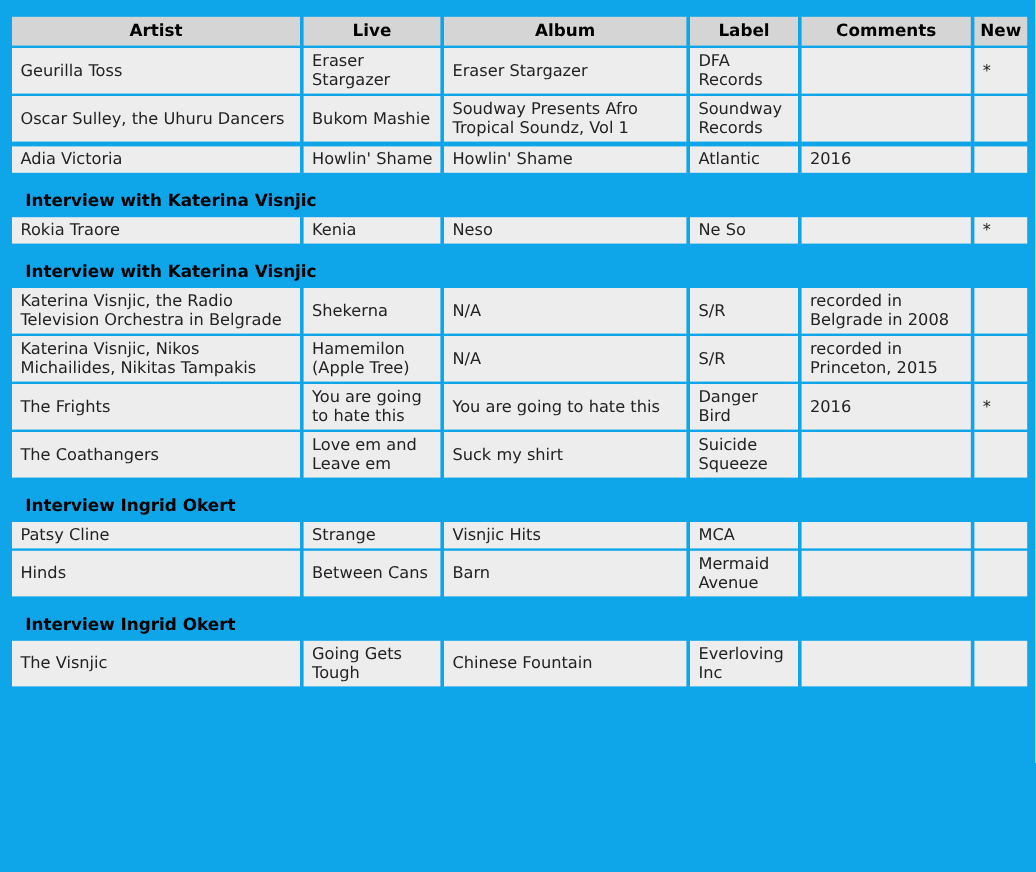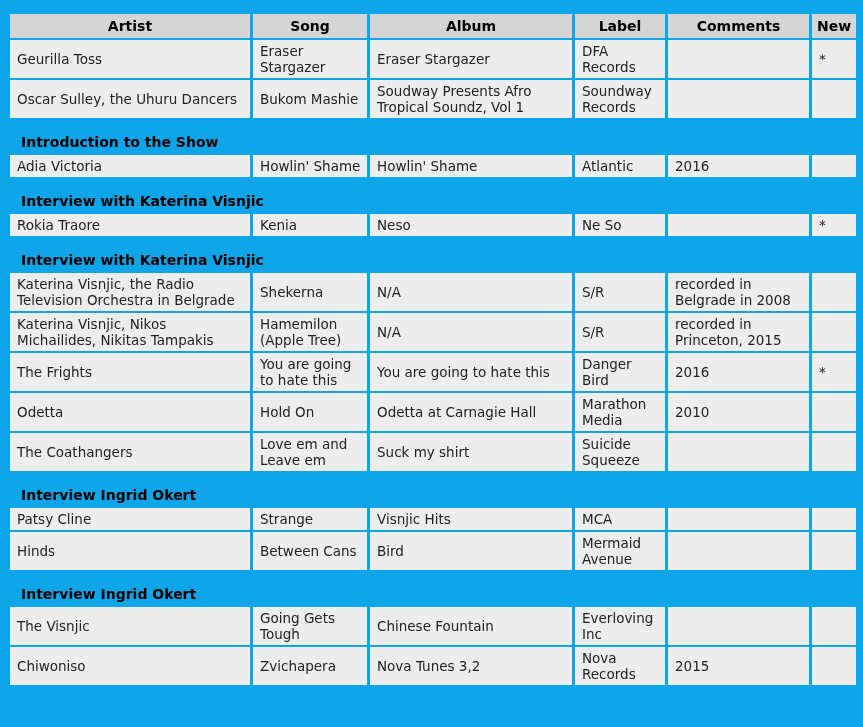--- a/index.html
+++ b/index.html
@@ -60,21 +60,21 @@
         <col style="width: 240px;">
         <col style="width: 114px;">
         <col style="width: 202px;">
         <col style="width: 90px;">
         <col style="width: 141px;">
         <col style="width: 44px;">
       </colgroup>
       <thead>
         <tr>
           <th>Artist</th>
-          <th>Song</th>
+          <th>Live</th>
           <th>Album</th>
           <th>Label</th>
           <th>Comments</th>
           <th>New</th>
         </tr>
       </thead>
       <tbody>
         <tr>
           <td>Geurilla Toss</td>
           <td>Eraser Stargazer</td>
@@ -86,21 +86,20 @@
         <tr>
           <td>Oscar Sulley, the Uhuru Dancers</td>
           <td>Bukom Mashie</td>
           <td>Soudway Presents Afro Tropical Soundz, Vol 1</td>
           <td>Soundway Records</td>
           <td></td>
           <td></td>
         </tr>
       </tbody>
     </table>
-    <p class="section-heading">Introduction to the Show</p>
     <table class="playlist">
       <colgroup>
         <col style="width: 240px;">
         <col style="width: 114px;">
         <col style="width: 202px;">
         <col style="width: 90px;">
         <col style="width: 141px;">
         <col style="width: 44px;">
       </colgroup>
       <tbody>
@@ -164,28 +163,20 @@
         </tr>
         <tr>
           <td>The Frights</td>
           <td>You are going to hate this</td>
           <td>You are going to hate this</td>
           <td>Danger Bird</td>
           <td>2016</td>
           <td>*</td>
         </tr>
         <tr>
-          <td>Odetta</td>
-          <td>Hold On</td>
-          <td>Odetta at Carnagie Hall</td>
-          <td>Marathon Media</td>
-          <td>2010</td>
-          <td></td>
-        </tr>
-        <tr>
           <td>The Coathangers</td>
           <td>Love em and Leave em</td>
           <td>Suck my shirt</td>
           <td>Suicide Squeeze</td>
           <td></td>
           <td></td>
         </tr>
       </tbody>
     </table>
     <p class="section-heading">Interview Ingrid Okert</p>
@@ -203,21 +194,21 @@
           <td>Patsy Cline</td>
           <td>Strange</td>
           <td>Visnjic Hits</td>
           <td>MCA</td>
           <td></td>
           <td></td>
         </tr>
         <tr>
           <td>Hinds</td>
           <td>Between Cans</td>
-          <td>Bird</td>
+          <td>Barn</td>
           <td>Mermaid Avenue</td>
           <td></td>
           <td></td>
         </tr>
       </tbody>
     </table>
     <p class="section-heading">Interview Ingrid Okert</p>
     <table class="playlist">
       <colgroup>
         <col style="width: 240px;">
@@ -229,23 +220,15 @@
       </colgroup>
       <tbody>
         <tr>
           <td>The Visnjic</td>
           <td>Going Gets Tough</td>
           <td>Chinese Fountain</td>
           <td>Everloving Inc</td>
           <td></td>
           <td></td>
         </tr>
-        <tr>
-          <td>Chiwoniso</td>
-          <td>Zvichapera</td>
-          <td>Nova Tunes 3,2</td>
-          <td>Nova Records</td>
-          <td>2015</td>
-          <td></td>
-        </tr>
       </tbody>
     </table>
   </div>
 
 </body></html>

